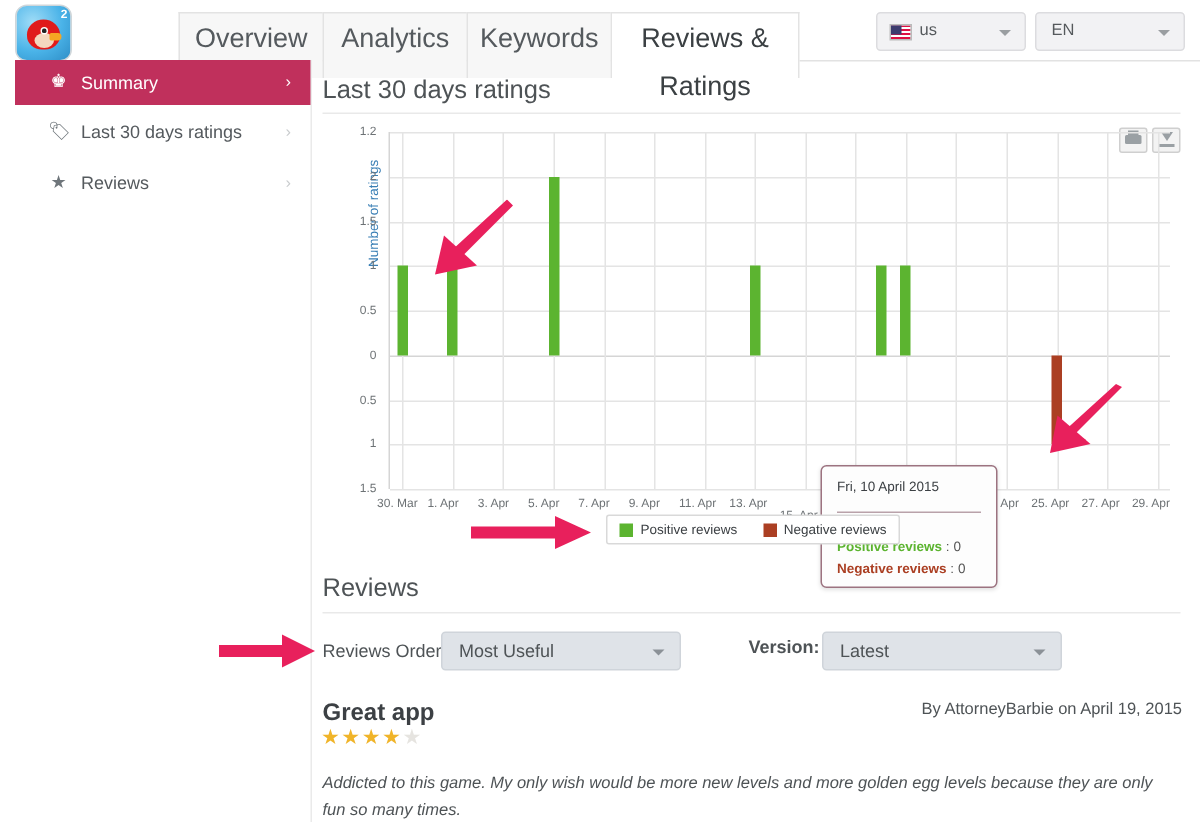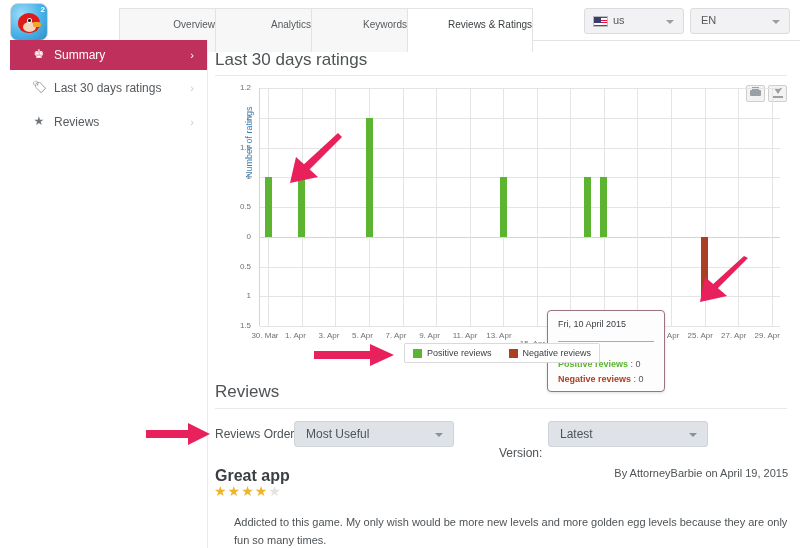--- a/index.html
+++ b/index.html
@@ -80,22 +80,22 @@
   .tabs {
     position: absolute;
     left: 119px; top: 8px;
     height: 32px;
     display: flex;
   }
   .tab {
     width: 96px;
     height: 44px;
     line-height: 32px;
-    text-align: right;
-    font-size: 10px;
+    text-align: center;
+    font-size: 18px;
     color: #555a5e;
     background: #f7f7f7;
     border: 1px solid #e3e3e3;
     border-bottom: none;
     border-right: none;
     box-sizing: border-box;
     cursor: pointer;
   }
   .tab:last-child { border-right: 1px solid #e3e3e3; }
   .tab.active {
@@ -391,21 +391,21 @@
   .dropdown .dd-caret {
     position: absolute;
     right: 10px; top: 11px;
     width: 0; height: 0;
     border-left: 4px solid transparent;
     border-right: 4px solid transparent;
     border-top: 4px solid #8b9197;
   }
   #order-label { left: 8px; top: 387px; }
   #order-dd    { left: 87px; top: 381px; width: 160px; }
-  #version-label { left: 292px; top: 406px; }
+  #version-label { left: 292px; top: 384px; font-weight: bold; }
   #version-dd    { left: 341px; top: 381px; width: 160px; }
 
   
   #review-title {
     position: absolute;
     left: 8px; top: 427px;
     font-size: 16px;
     color: #3c4044;
     font-weight: bold;
   }
@@ -421,23 +421,23 @@
     font-size: 14px;
     letter-spacing: 1px;
     color: #f0b429;
   }
   .star-off { color: #e6e4e0; }
   #review-body {
     position: absolute;
     left: 8px; top: 473px;
     width: 565px;
     font-size: 11px;
+    font-style: italic;
     color: #4e5356;
     line-height: 18px;
-    margin-left: 19px;
   }
 
   
   .arrow { position: absolute; pointer-events: none; }
 </style>
 </head>
 <body>
 
 <div id="root">
 

